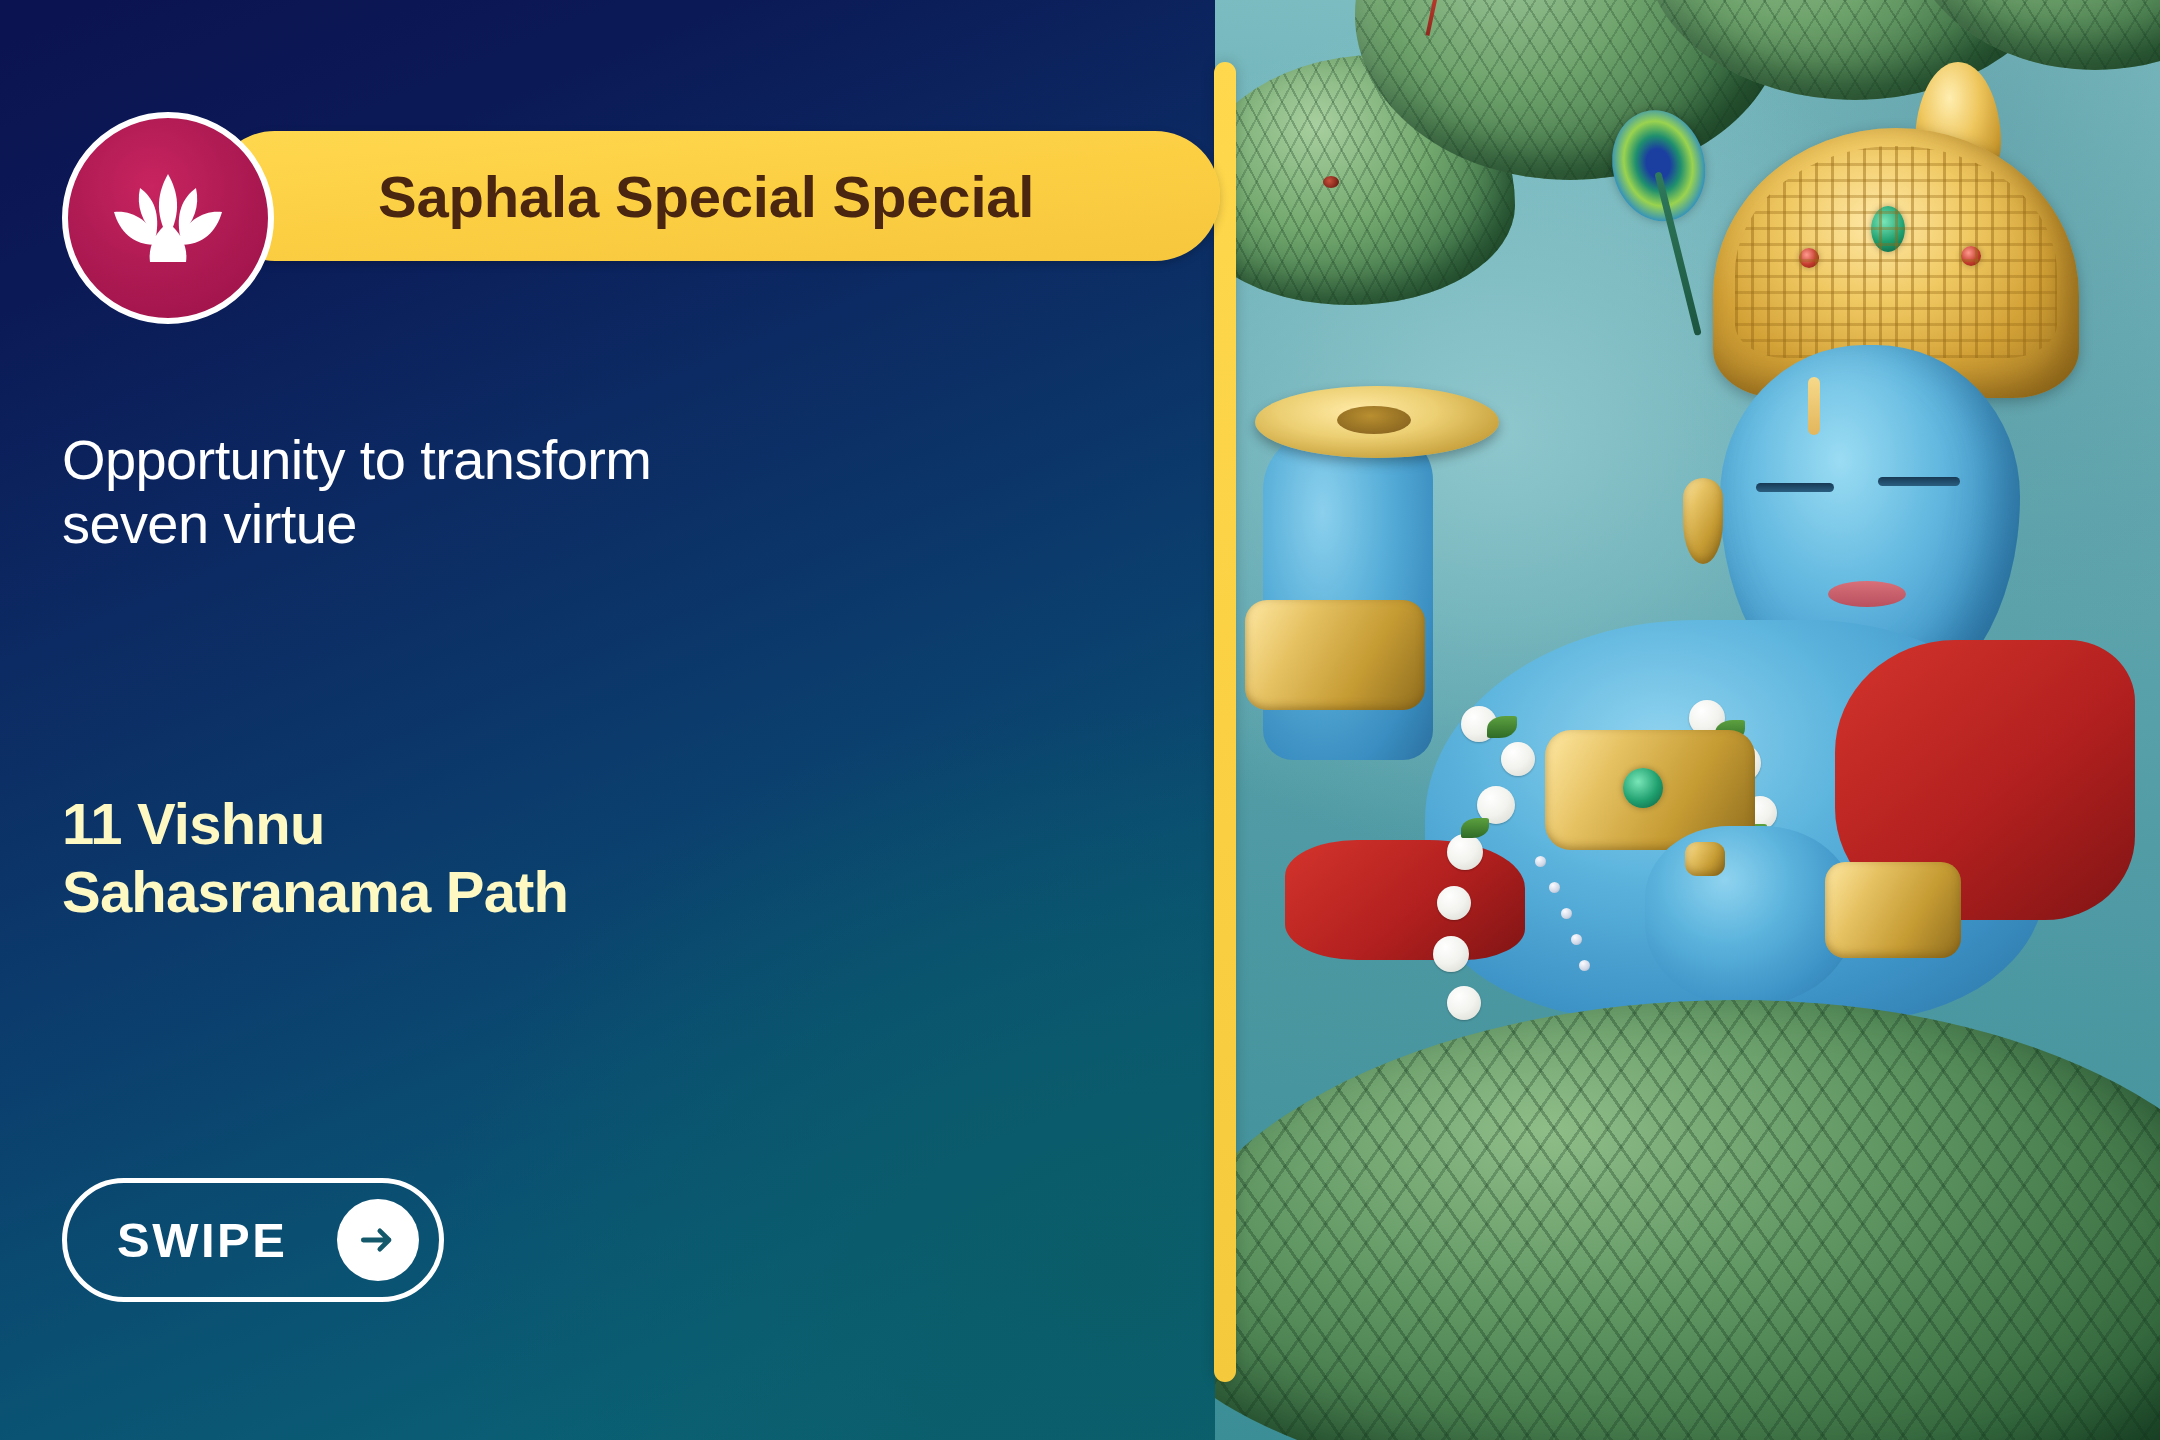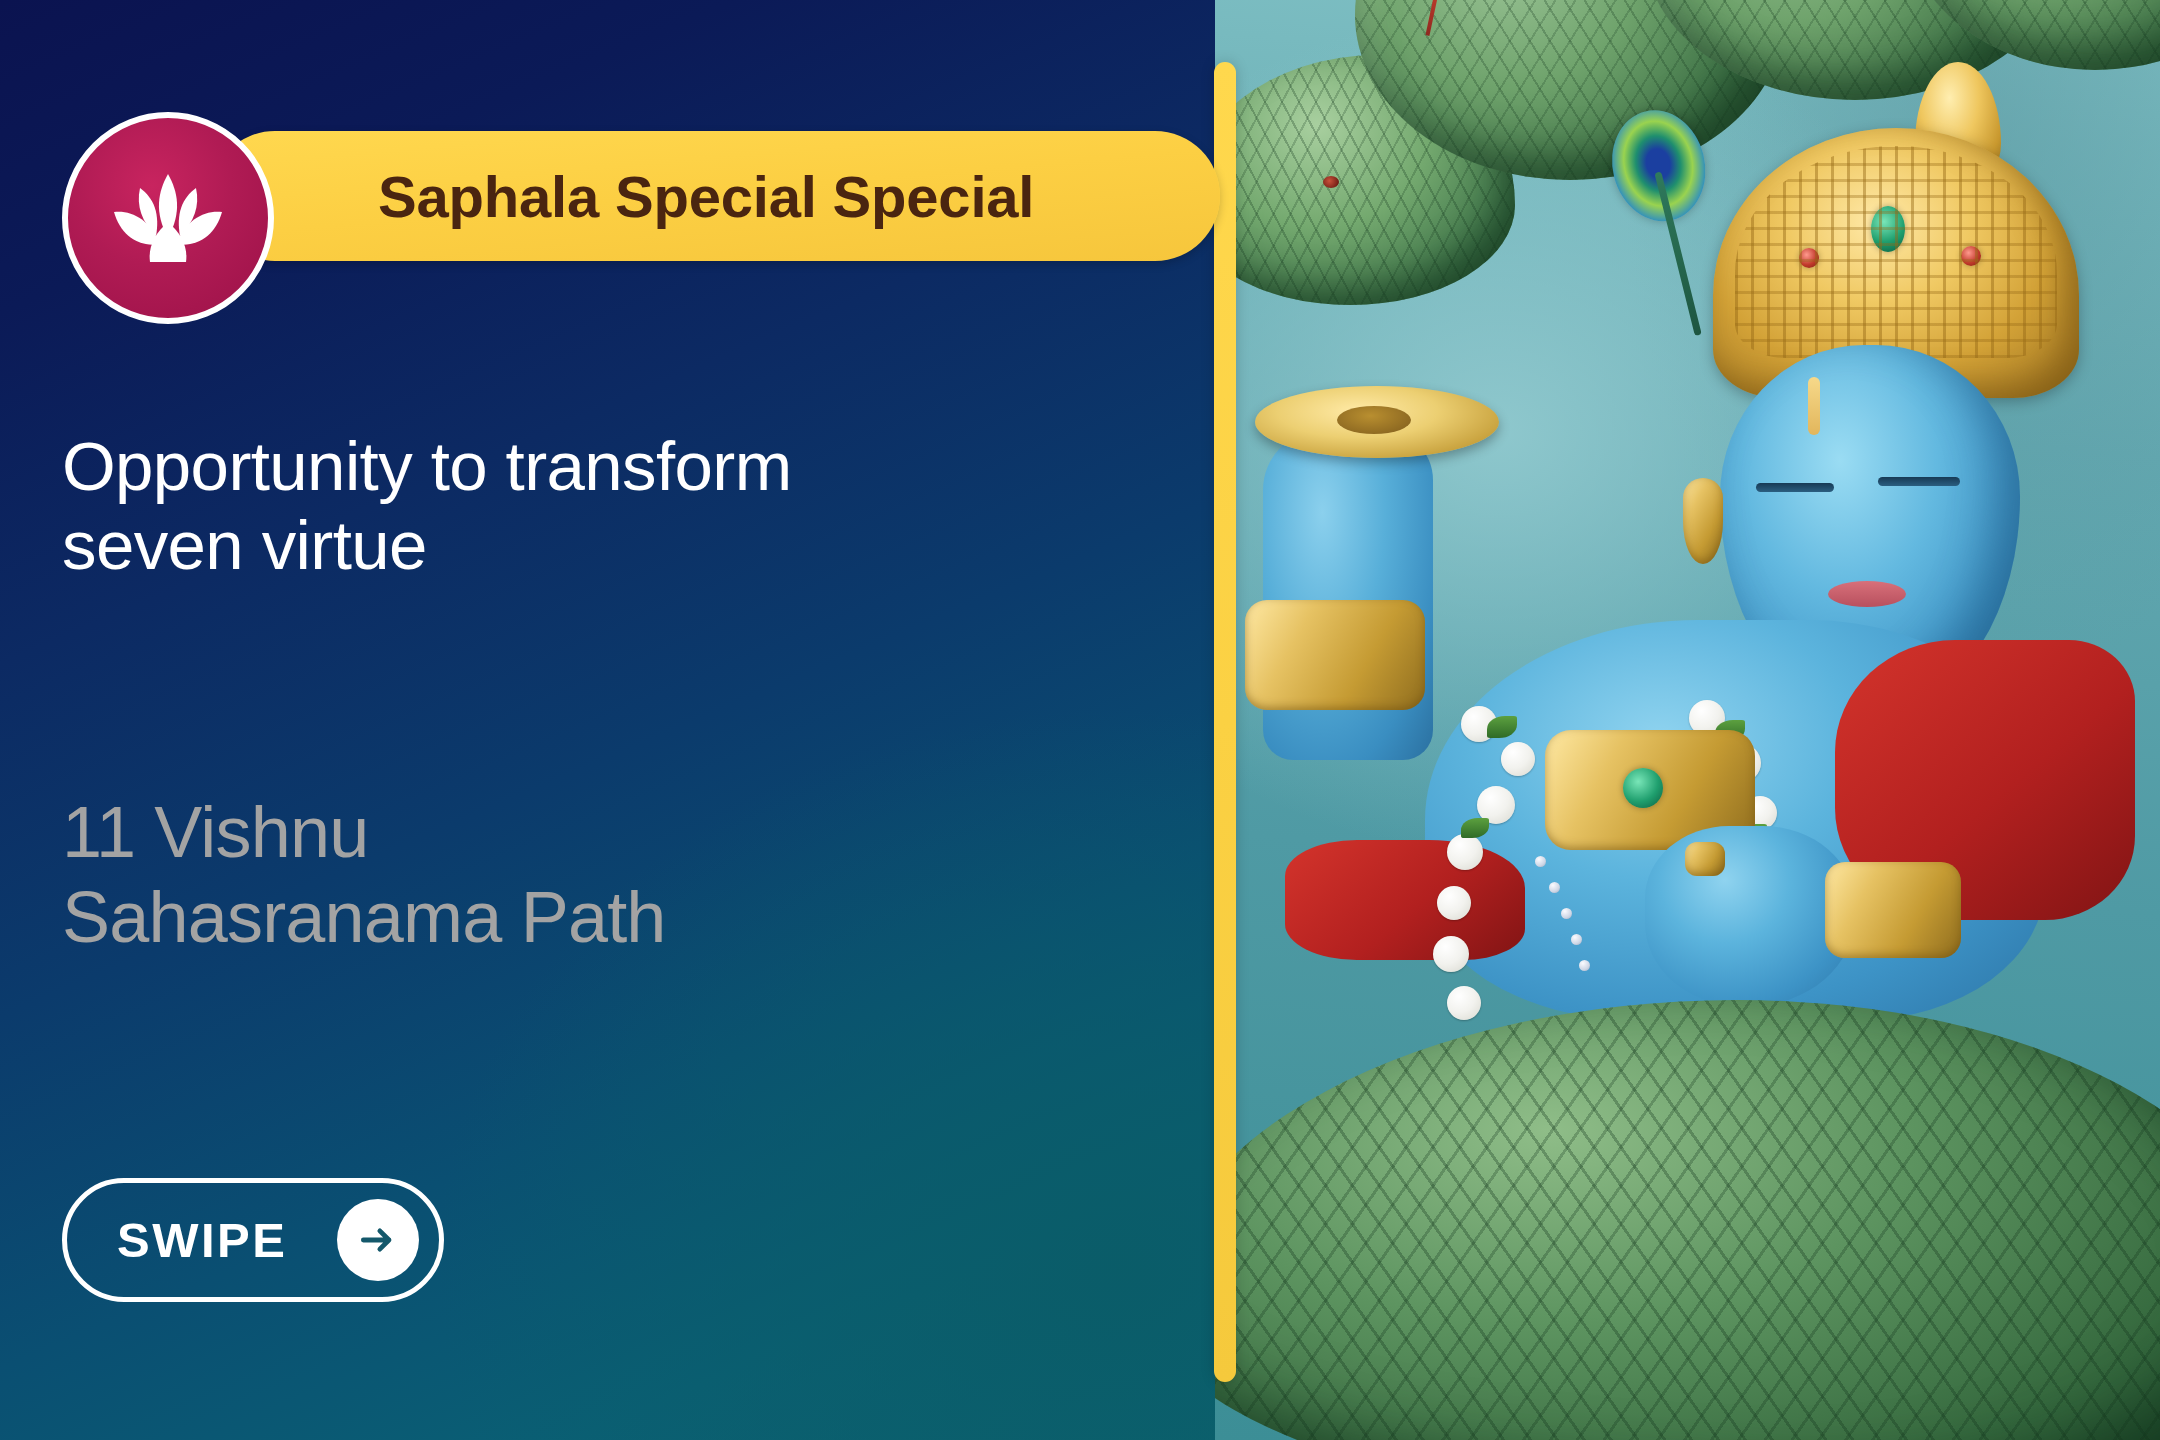--- a/index.html
+++ b/index.html
@@ -286,39 +286,39 @@
 
   
   .headline {
     position: absolute;
     left: 62px;
     top: 428px;
     width: 1010px;
     z-index: 6;
   }
   .headline-line {
-    font-size: 69px;
+    font-size: 56px;
     font-weight: 500;
     color: #ffffff;
     line-height: 1.14;
     letter-spacing: -0.6px;
     white-space: nowrap;
   }
 
   .subhead {
     position: absolute;
     left: 62px;
     top: 790px;
     width: 1010px;
     z-index: 6;
   }
   .subhead-line {
-    font-size: 72px;
-    font-weight: normal;
-    color: #a3a3a3;
+    font-size: 58px;
+    font-weight: bold;
+    color: #fef9c3;
     line-height: 1.18;
     letter-spacing: -0.8px;
     white-space: nowrap;
   }
 
   
   .swipe-btn {
     position: absolute;
     left: 62px;
     top: 1178px;

